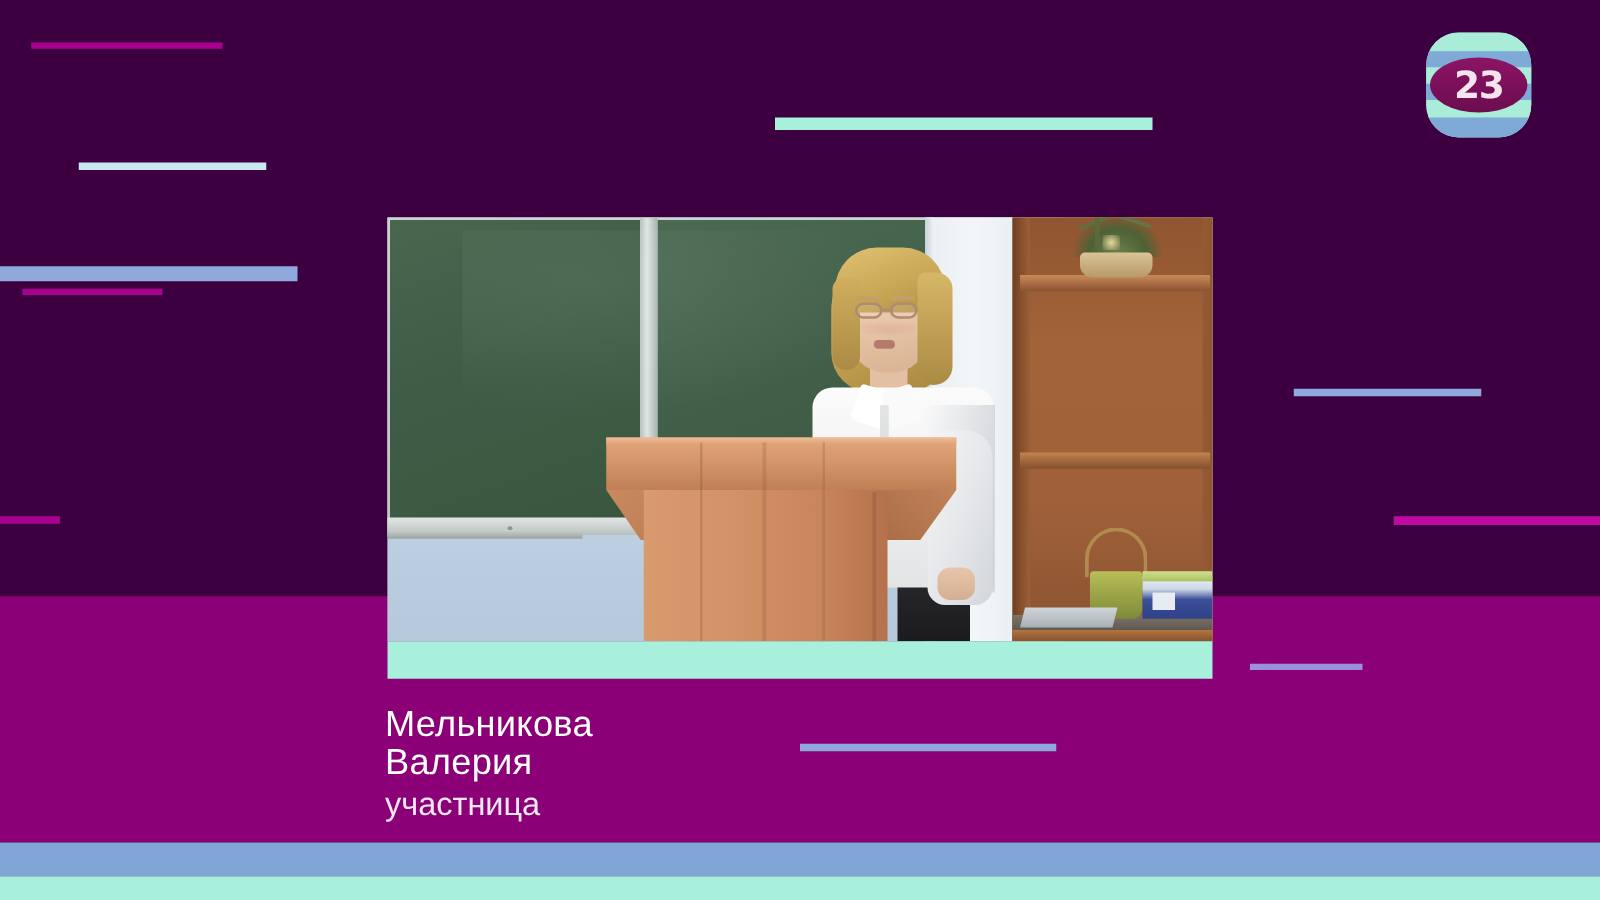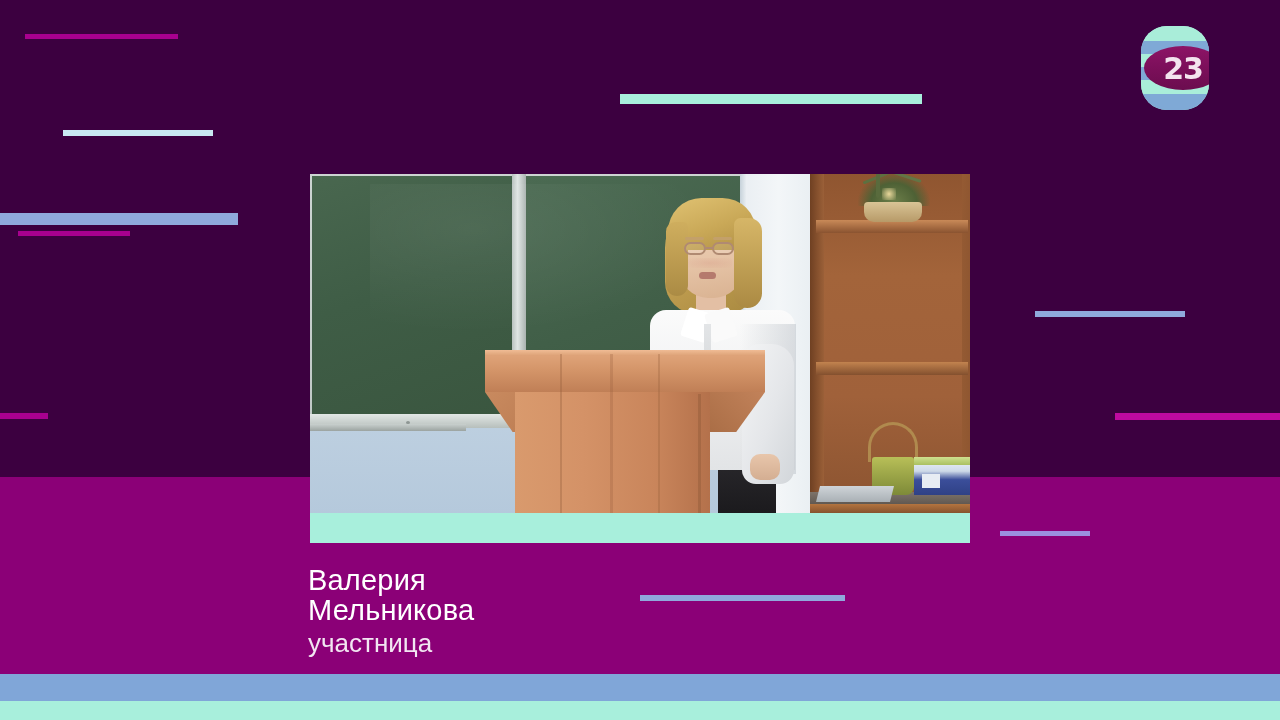--- a/index.html
+++ b/index.html
@@ -213,21 +213,21 @@
   .role {
     color:#f2e6f2;
     font-size:26px;
     line-height:22px;
     margin-top:7px;
     font-weight:400;
     white-space:nowrap;
   }
 
   
-  .logo { position:absolute; left:1141px; top:26px; width:68px; height:84px; }
+  .logo { position:absolute; left:1141px; top:26px; width:84px; height:84px; }
   .logo-stack {
     position:absolute; inset:0;
     border-radius:26px;
     overflow:hidden;
     background:#9fe8d4;
   }
   .lstripe { position:absolute; left:-6px; width:96px; }
   .ls1 { top:0px;  height:15px; background:#a9edd9; }
   .ls2 { top:15px; height:13px; background:#7fa9d6; }
   .ls3 { top:28px; height:13px; background:#a9edd9; }
@@ -338,22 +338,22 @@
     <div class="ph podium-top-edge"></div>
     <div class="ph podium-grain1"></div>
     <div class="ph podium-grain2"></div>
     <div class="ph podium-grain3"></div>
     <div class="ph podium-grain4"></div>
   </div>
 
   <div class="photo-mint-bar"></div>
 
   <div class="name-block">
+    <div class="name-line">Мельникова</div>
     <div class="name-line">Валерия</div>
-    <div class="name-line">Мельникова</div>
     <div class="role">участница</div>
   </div>
 
   <div class="logo">
     <div class="logo-stack">
       <div class="lstripe ls1"></div>
       <div class="lstripe ls2"></div>
       <div class="lstripe ls3"></div>
       <div class="lstripe ls4"></div>
       <div class="lstripe ls5"></div>

